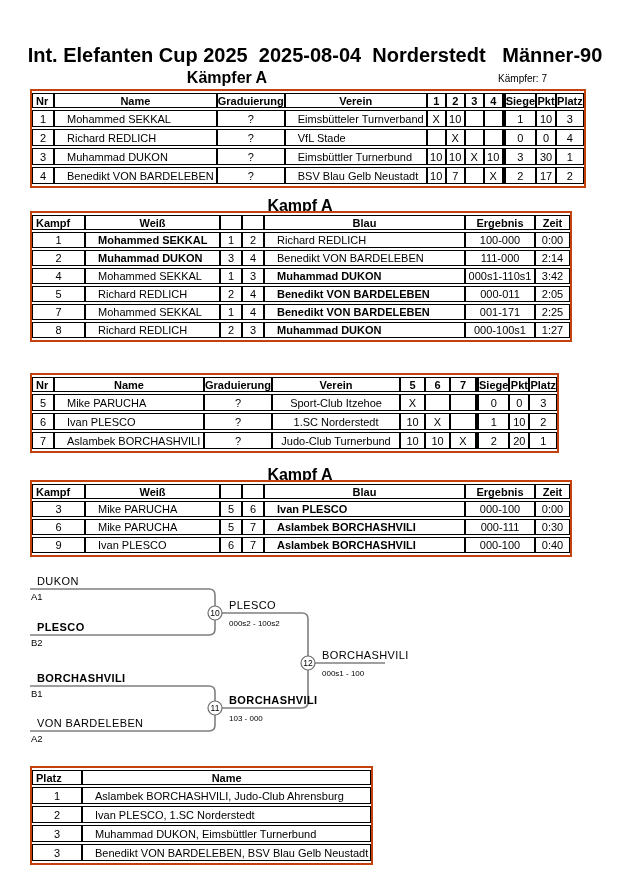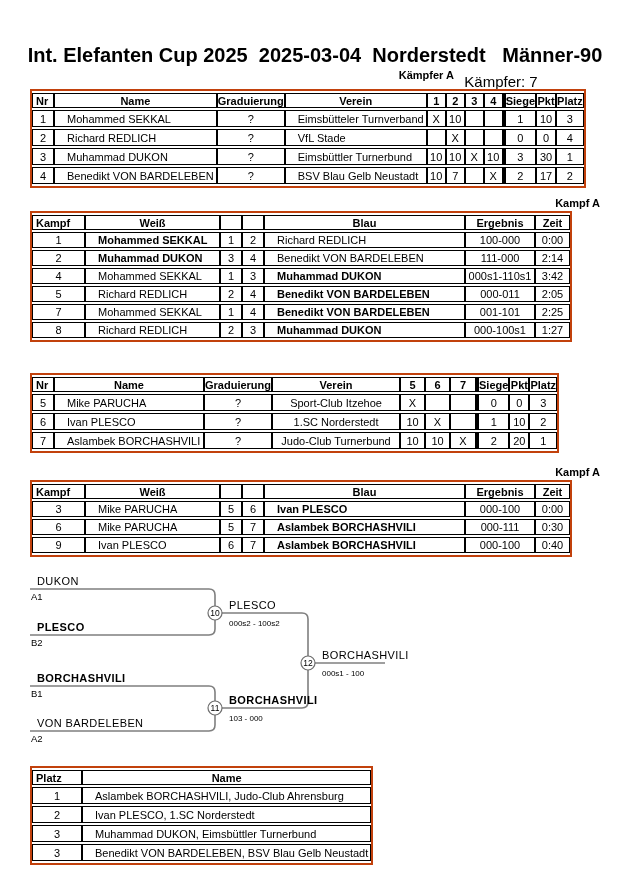--- a/index.html
+++ b/index.html
@@ -5,24 +5,24 @@
   html,body { margin:0; padding:0; background:#fff; }
   .page {
     position:relative; width:630px; height:891px; background:#fff;
     font-family:"Liberation Sans", sans-serif; color:#000; overflow:hidden;
   }
   .title {
     position:absolute; top:44px; left:0; width:630px; text-align:center;
     font-size:20px; font-weight:bold; white-space:pre; letter-spacing:0px;
   }
   .count {
-    position:absolute; top:73px; left:455px; width:92px; text-align:center;
-    font-size:15px;
+    position:absolute; top:73px; left:455px; width:92px; text-align:right;
+    font-size:10px;
   }
-  .sec-h { position:absolute; font-size:11px; font-weight:bold; text-align:right; white-space:pre; }
+  .sec-h { position:absolute; font-size:16px; font-weight:bold; text-align:center; white-space:pre; }
   .h-pool-a  { top:69px;  left:0; width:454px; }
   .h-fights-a{ top:197px; left:0; width:600px; }
   .h-pool-b  { top:358px; left:0; width:466px; }
   .h-fights-b{ top:466px; left:0; width:600px; }
   .h-results { top:748px; left:0; width:370px;margin-top:29px; }
 
   .tbl-wrap { position:absolute; border:2px solid #c2410c; background:#fff; }
   .w-pool-a  { top:89px;  left:30px; }
   .w-fights-a{ top:211px; left:30px; }
   .w-pool-b  { top:373px; left:30px; }
@@ -50,21 +50,21 @@
   .bk-res { font-size:8px; fill:#222; }
   .bk-num { font-size:8.5px; }
   .bk-line { fill:none; stroke:#7f7f7f; stroke-width:1.6; }
   .bk-circ { fill:#fff; stroke:#6e6e6e; stroke-width:1.2; }
 </style>
 </head>
 <body>
 
 <div class="page">
 
-  <div class="title">Int. Elefanten Cup 2025  2025-03-04  Norderstedt   Männer-90</div>
+  <div class="title">Int. Elefanten Cup 2025  2025-08-04  Norderstedt   Männer-90</div>
   <div class="count">Kämpfer: 7</div>
 
   <div class="sec-h h-pool-a">Kämpfer A</div>
   <div class="tbl-wrap w-pool-a">
     <table>
       <colgroup>
         <col style="width:22px">
           <col style="width:150px">
           <col style="width:53px">
           <col style="width:128px">
@@ -203,21 +203,21 @@
         <td class="tl b">Benedikt VON BARDELEBEN</td>
         <td>000-011</td>
         <td>2:05</td>
       </tr>
       <tr>
         <td>7</td>
         <td class="tl">Mohammed SEKKAL</td>
         <td>1</td>
         <td>4</td>
         <td class="tl b">Benedikt VON BARDELEBEN</td>
-        <td>001-101</td>
+        <td>001-171</td>
         <td>2:25</td>
       </tr>
       <tr>
         <td>8</td>
         <td class="tl">Richard REDLICH</td>
         <td>2</td>
         <td>3</td>
         <td class="tl b">Muhammad DUKON</td>
         <td>000-100s1</td>
         <td>1:27</td>

